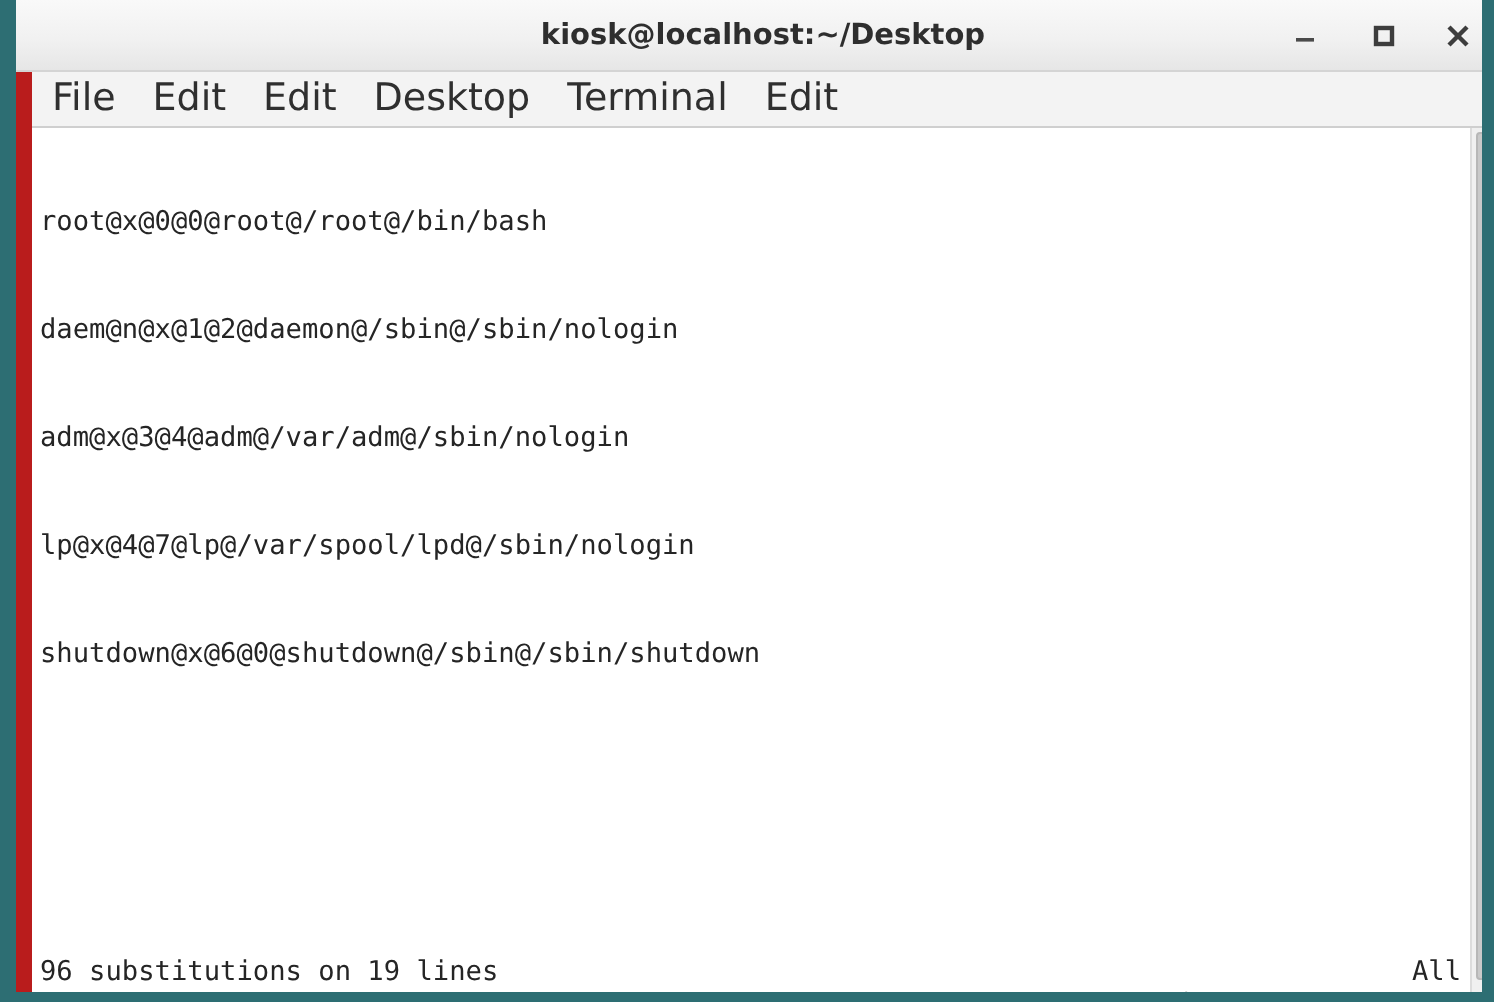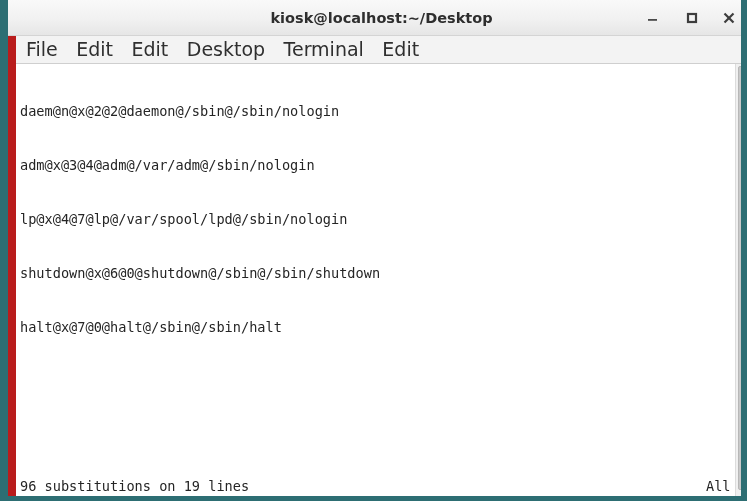--- a/index.html
+++ b/index.html
@@ -187,25 +187,25 @@
     <span class="menu-item">Edit</span>
     <span class="menu-item">Edit</span>
     <span class="menu-item">Desktop</span>
     <span class="menu-item">Terminal</span>
     <span class="menu-item">Edit</span>
   </div>
 
   <div id="terminal">
 
     <div id="term-text">
-      <div class="tline">daem@n@x@2@2@daemon@/sbin@/sbin/nologin</div>
+      <div class="tline">root@x@0@0@root@/root@/bin/bash</div>
+      <div class="tline">daem@n@x@1@2@daemon@/sbin@/sbin/nologin</div>
       <div class="tline">adm@x@3@4@adm@/var/adm@/sbin/nologin</div>
       <div class="tline">lp@x@4@7@lp@/var/spool/lpd@/sbin/nologin</div>
       <div class="tline">shutdown@x@6@0@shutdown@/sbin@/sbin/shutdown</div>
-      <div class="tline">halt@x@7@0@halt@/sbin@/sbin/halt</div>
       
       
       
       
       
       
       
       
       
       

